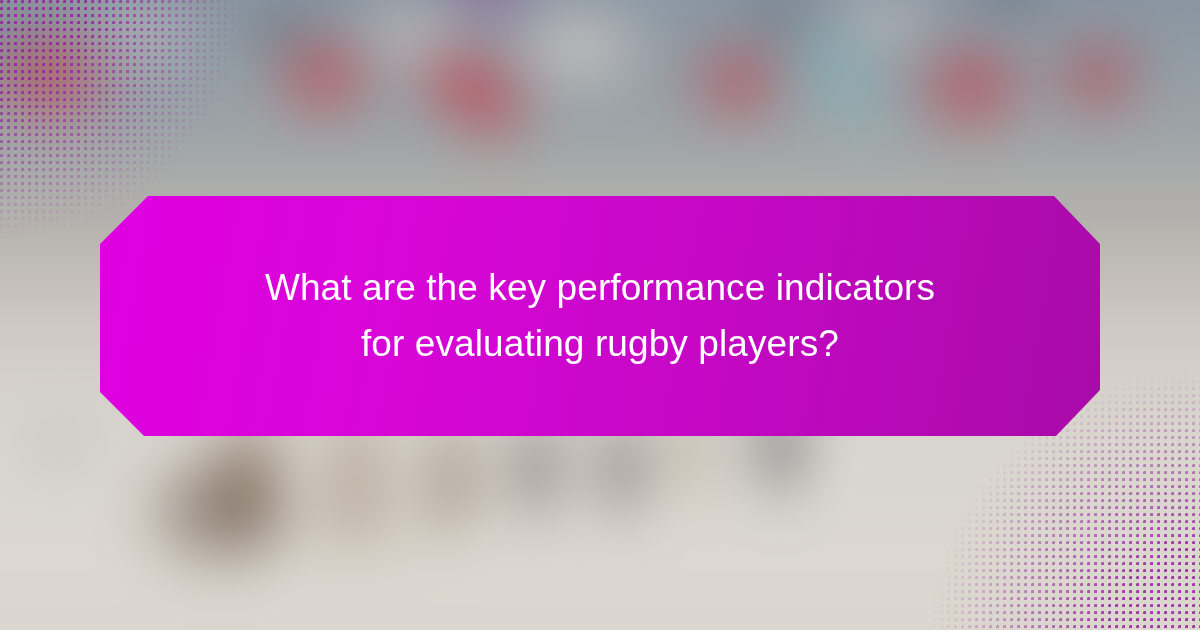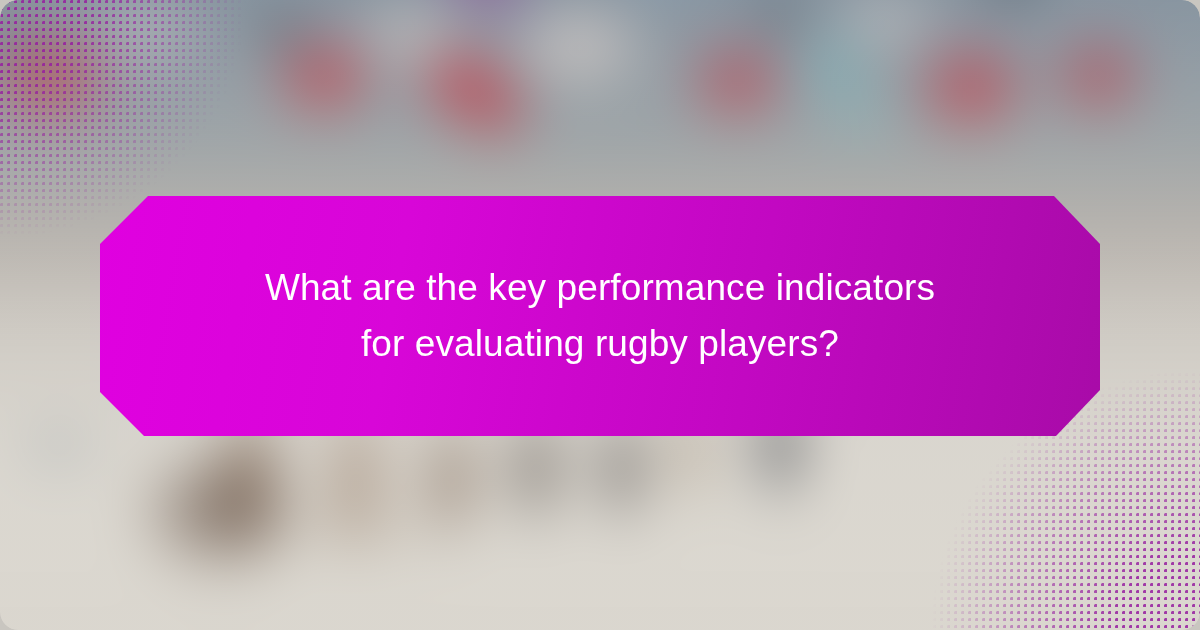--- a/index.html
+++ b/index.html
@@ -1,16 +1,16 @@
 <!DOCTYPE html>
 <html><head>
 <meta charset="utf-8">
 <title>Rugby KPI Question Card</title>
 <style>
-  * { margin:0; padding:0; box-sizing:border-box;border-radius:18px; }
+  * { margin:0; padding:0; box-sizing:border-box; }
 
   html, body {
     width:1200px; height:630px;
     background:#c9c6c0;
     font-family:"Liberation Sans", sans-serif;
     overflow:hidden;
   }
 
   #stage {
     position:relative;

